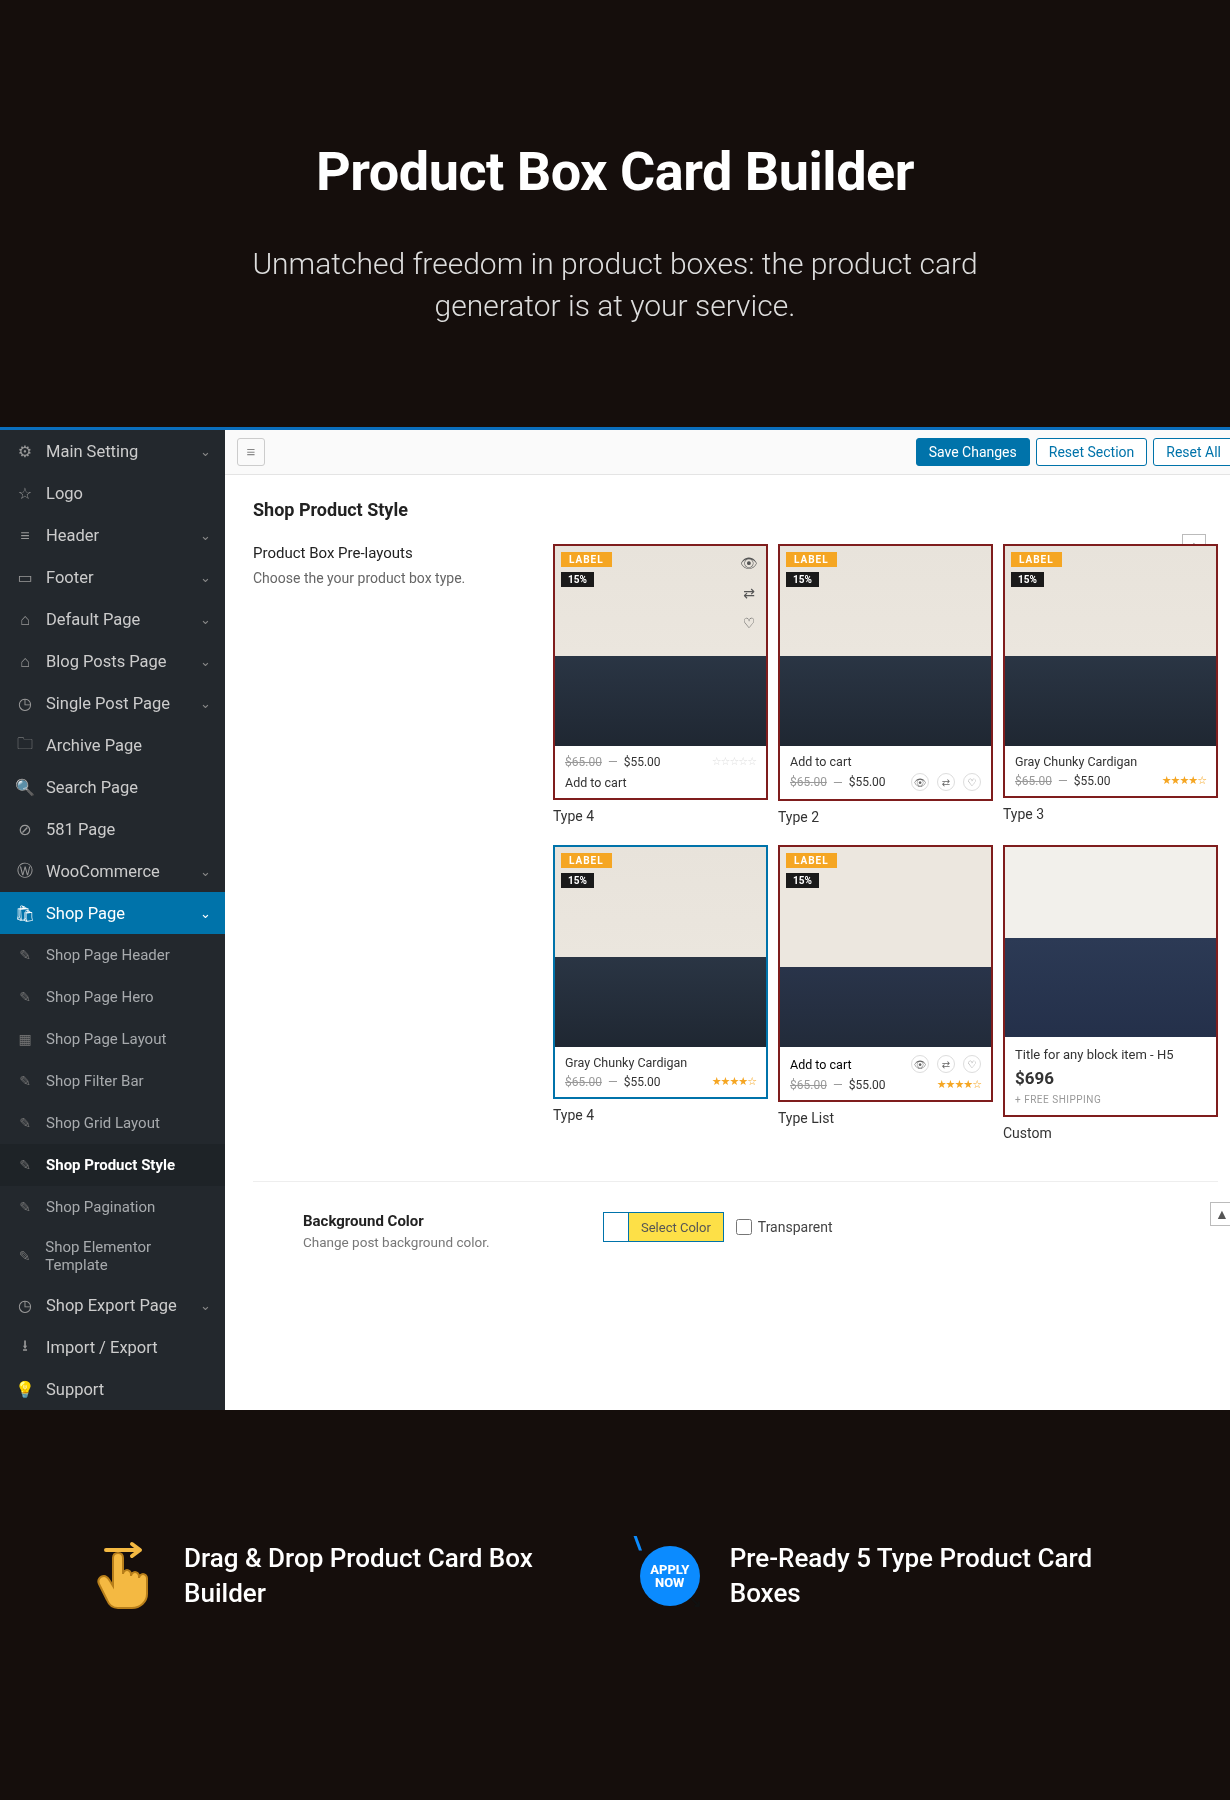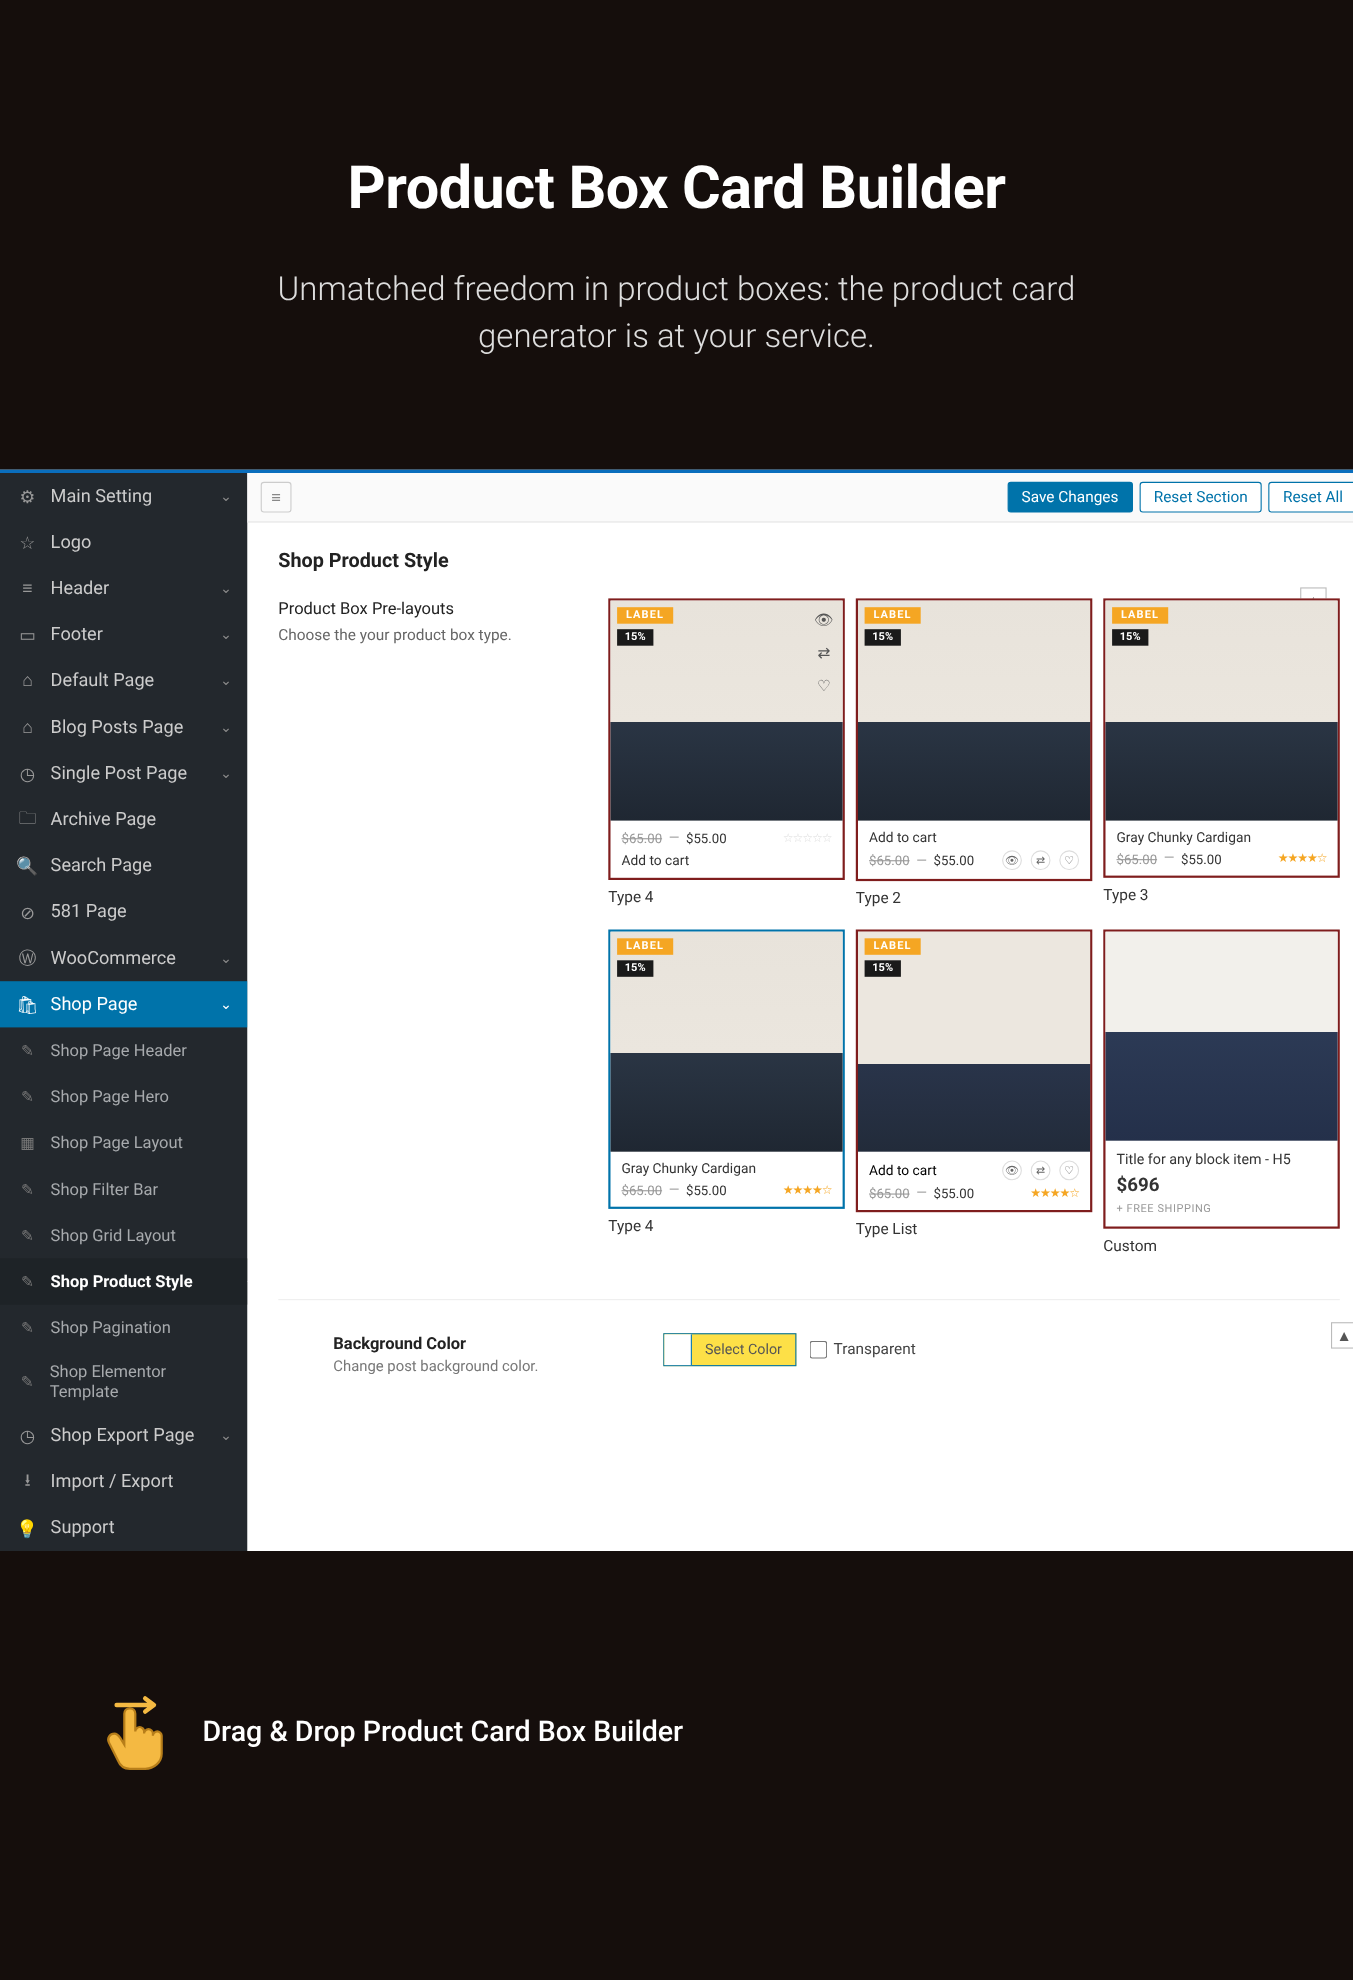--- a/index.html
+++ b/index.html
@@ -369,13 +369,22 @@
     <div class="feat-icon">
       <svg width="72" height="72" viewBox="0 0 72 72">
           <g fill="#f4b942" stroke="#b77e1a" stroke-width="2">
             <path d="M30 68c-5 0-9-3-11-8l-8-16c-2-4 1-8 5-8 3 0 4 2 6 5l3 5V18c0-3 2-5 5-5s5 2 5 5v16c0-2 2-4 4-4s4 2 4 4v2c0-2 2-4 4-4s4 2 4 4v2c0-2 2-4 4-4s4 2 4 4v16c0 8-7 14-15 14H30z"></path>
           </g>
           <path d="M18 10h30M44 4l8 6-8 6" fill="none" stroke="#f4b942" stroke-width="4" stroke-linecap="round" stroke-linejoin="round"></path>
         </svg>
     </div>
     <div class="feat-text">Drag &amp; Drop Product Card Box Builder</div>
   </div>
+  <div class="feature">
+    <div class="feat-icon">
+      <div class="apply-badge">
+        <span>APPLY</span>
+        <span>NOW</span>
+      </div>
+    </div>
+    <div class="feat-text">Pre-Ready 5 Type Product Card Boxes</div>
+  </div>
 </div>
 
 </body></html>

